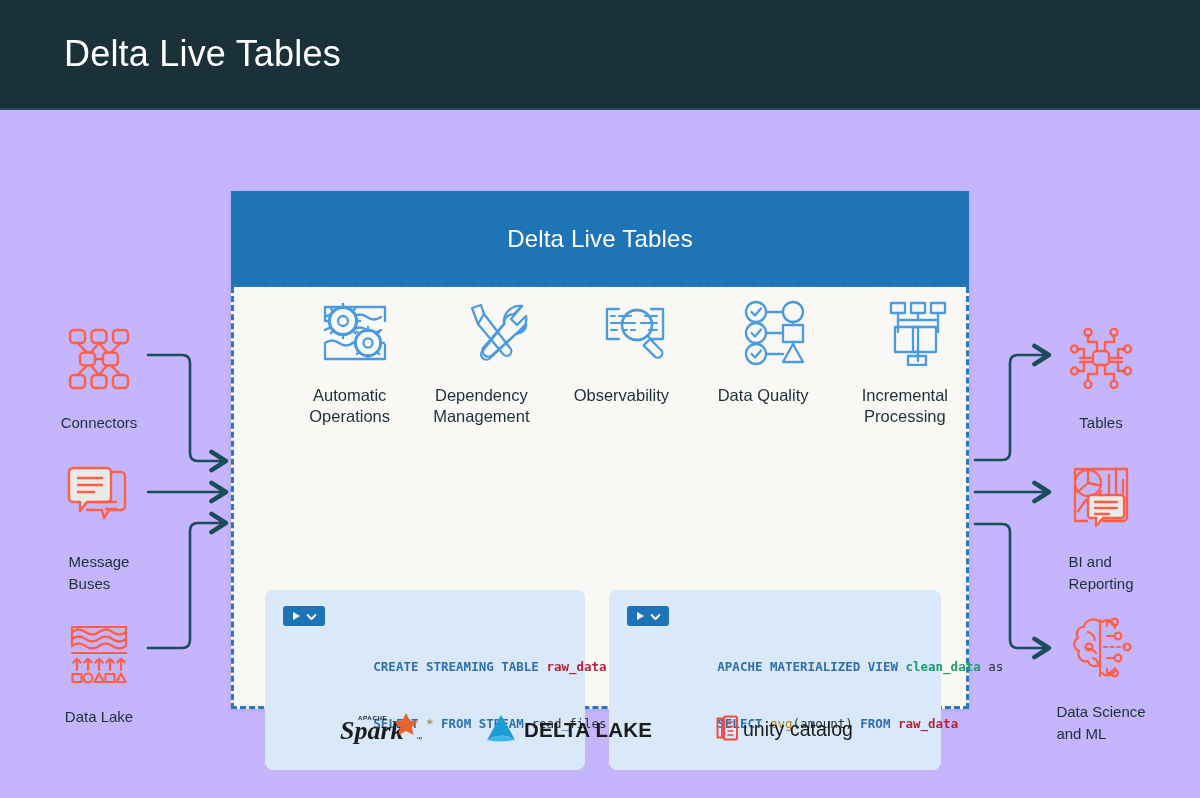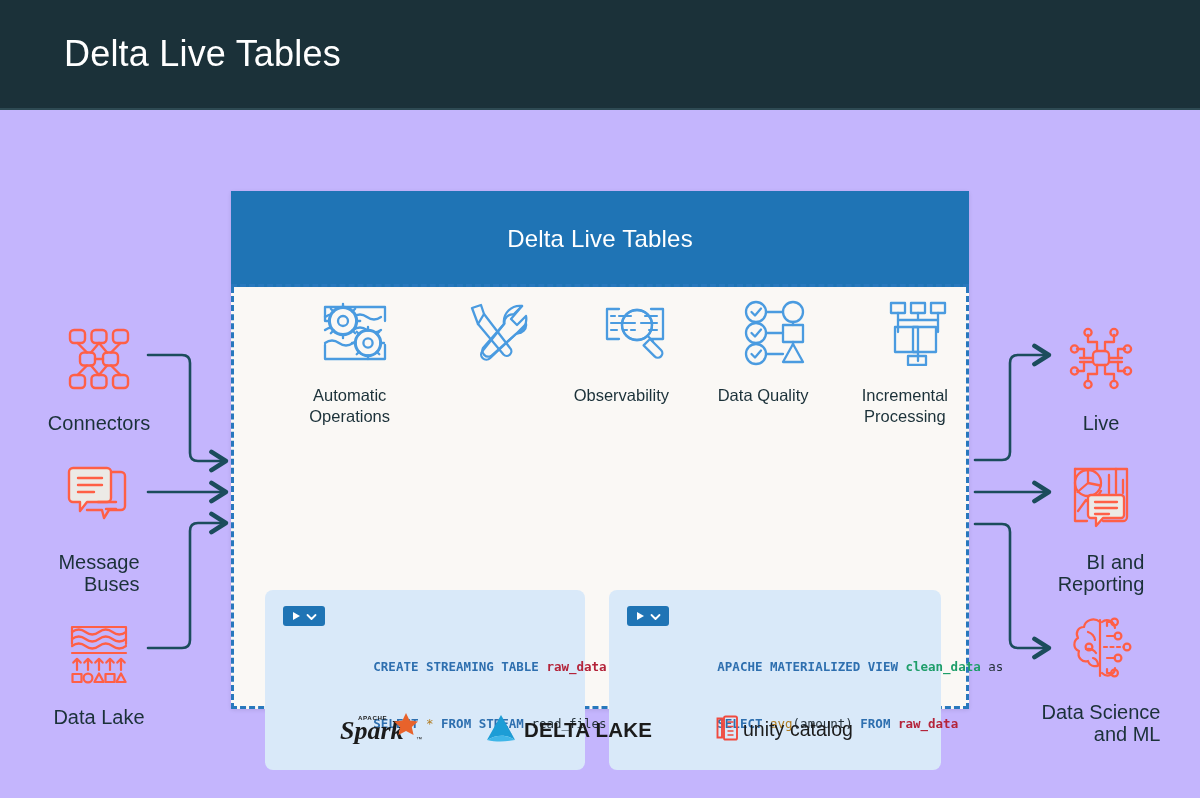--- a/index.html
+++ b/index.html
@@ -92,22 +92,22 @@
   .logos {
     position: absolute; left: 0; top: 424px; width: 738px;
     display: flex; align-items: center; justify-content: center; gap: 58px;
   }
   .logo { display: flex; align-items: center; }
 
   
   .side-node { position: absolute; display: flex; flex-direction: column; align-items: center; width: 150px; }
   .side-ico { height: 86px; display: flex; align-items: center; justify-content: center; }
   .side-label {
-    margin-top: 10px; text-align: right; color: #1B3139;
-    font-size: 20px; line-height: 22px;
+    margin-top: 10px; text-align: left; color: #1B3139;
+    font-size: 15px; line-height: 22px;
   }
 
   .conn-svg { position: absolute; left: 0; top: 0; width: 1200px; height: 798px; pointer-events: none; }
 </style>
 </head>
 <body>
 
 <div id="stage">
 
   <div class="topbar">
@@ -209,21 +209,21 @@
           <circle cx="22" cy="8.5" r="3.6"></circle>
         <path d="M39,27 v-9 h9 v-7"></path>
           <circle cx="48" cy="8.5" r="3.6"></circle>
         <path d="M31,41 v9 h-9 v7"></path>
           <circle cx="22" cy="60.5" r="3.6"></circle>
         <path d="M39,41 v9 h9 v7"></path>
           <circle cx="48" cy="60.5" r="3.6"></circle>
         <path d="M18,34 h-4 M18,38 h-4 M52,34 h4 M52,38 h4"></path>
       </svg>
     </div>
-    <div class="side-label">Live</div>
+    <div class="side-label">Tables</div>
   </div>
 
   <div class="side-node" style="left:1026px; top:455px;">
     <div class="side-ico">
       <svg width="72" height="70" viewBox="0 0 72 70" fill="none" stroke="#FF5F46" stroke-width="2.3" stroke-linecap="round" stroke-linejoin="round">
         <path d="M10,6 h52 v48 a4,4 0 0 1 -4,4 h-20"></path>
         <path d="M10,6 v52 h12"></path>
         <path d="M13,48 L21,37 L27,43 L36,28"></path>
         <path d="M44,30 v-18 M51,30 v-24 M58,30 v-13"></path>
         <circle cx="23" cy="20" r="13"></circle>
@@ -304,20 +304,22 @@
         <div class="feature">
           <div class="feature-ico">
             <svg width="66" height="66" viewBox="0 0 66 66" fill="none" stroke="#4A9BE0" stroke-width="2.3" stroke-linecap="round" stroke-linejoin="round">
               <path d="M8,8 L17,5 L20,14 L46,48 a4.5,4.5 0 0 1 -6.5,6.5 L14,24 z"></path>
               <path d="M20,14 L14,24"></path>
               <path d="M58,6 L49.5,14.5 a8,8 0 0 0 -9,9 L18.5,51 a5.2,5.2 0 0 0 7.5,7.2 L53,33 a8,8 0 0 0 9,-9 L53.5,32.5"></path>
               <path d="M62,24 L52.5,14.5" opacity="0"></path>
               <path d="M58,6 a16,16 0 0 0 -18,18 L19,48 a6,6 0 0 0 8,8 L52,34 a16,16 0 0 0 10,-18 L53,25 L47,19 z"></path>
             </svg>
           </div>
+          <div class="feature-label" style="white-space:pre-line;">Dependency
+Management</div>
         </div>
 
         <div class="feature">
           <div class="feature-ico">
             <svg width="68" height="60" viewBox="0 0 68 60" fill="none" stroke="#4A9BE0" stroke-width="2.3" stroke-linecap="round" stroke-linejoin="round">
               <path d="M6,6 h12 M6,6 v30 M6,36 h12"></path>
               <path d="M62,6 h-12 M62,6 v30 M62,36 h-12"></path>
               <path d="M10,13 h4 M18,13 h12 M10,20 h24 M10,27 h6 M22,27 h4 M30,27 h4
                        M44,13 h12 M40,20 h16 M48,27 h8" stroke-width="2.1"></path>
               <circle cx="36" cy="22" r="15" fill="#FAF8F5" fill-opacity="0"></circle>

